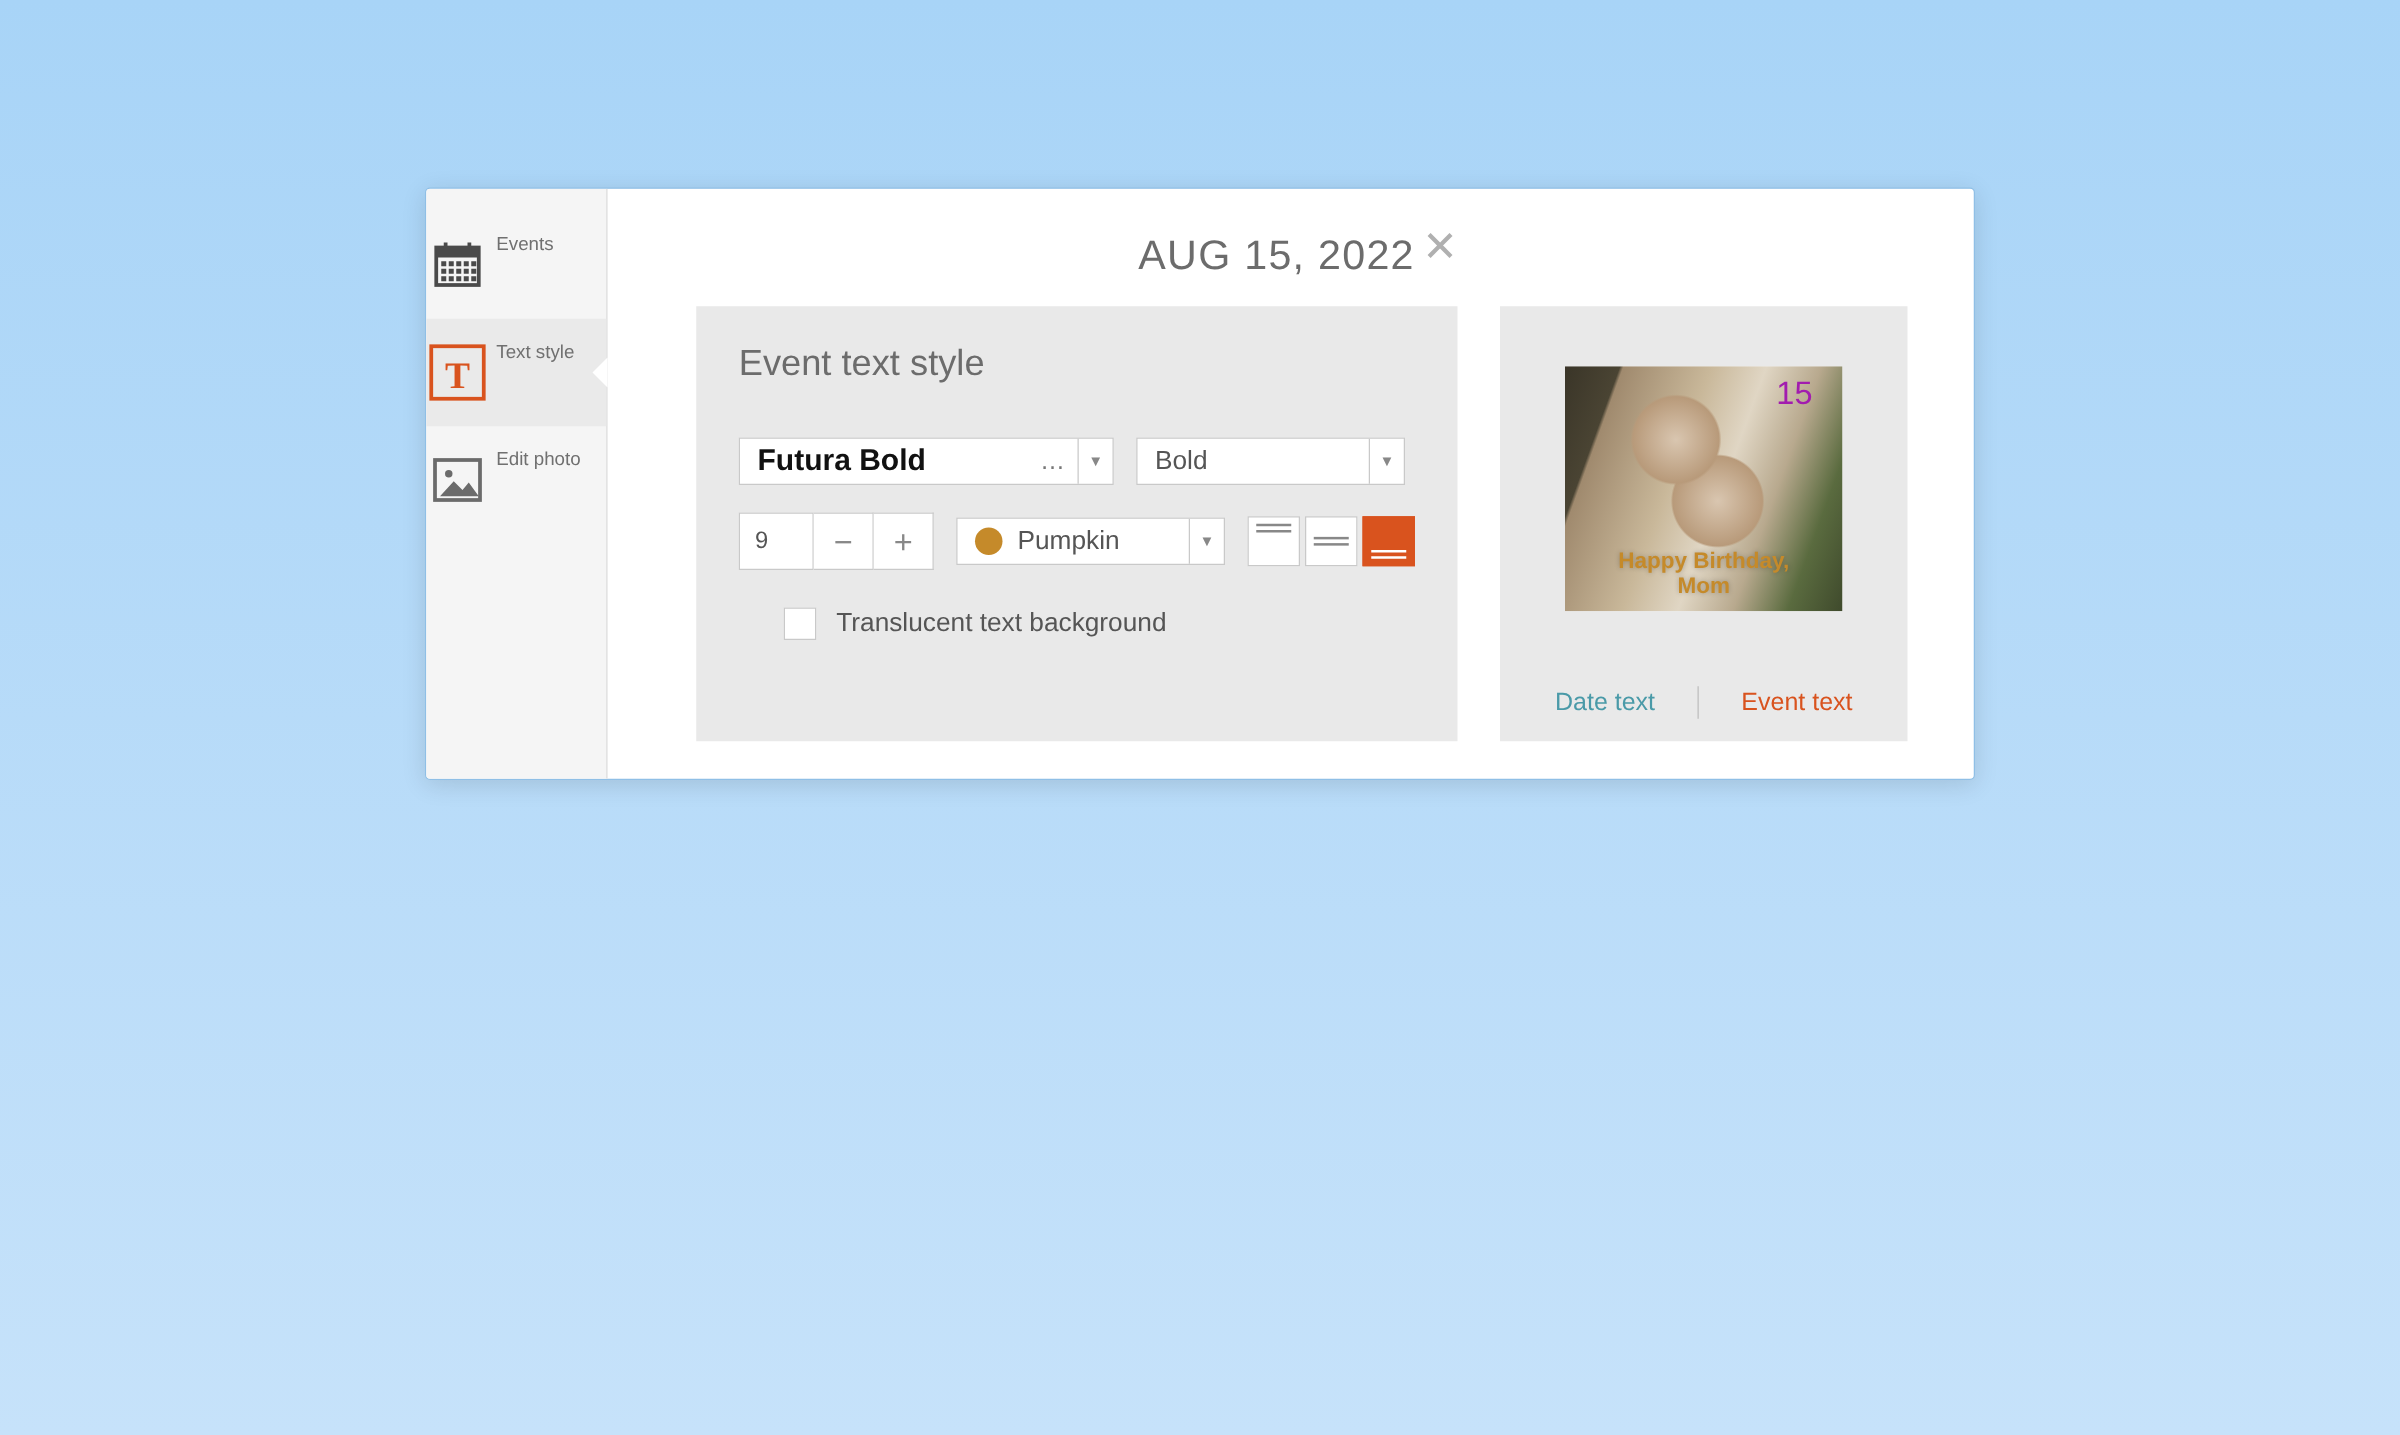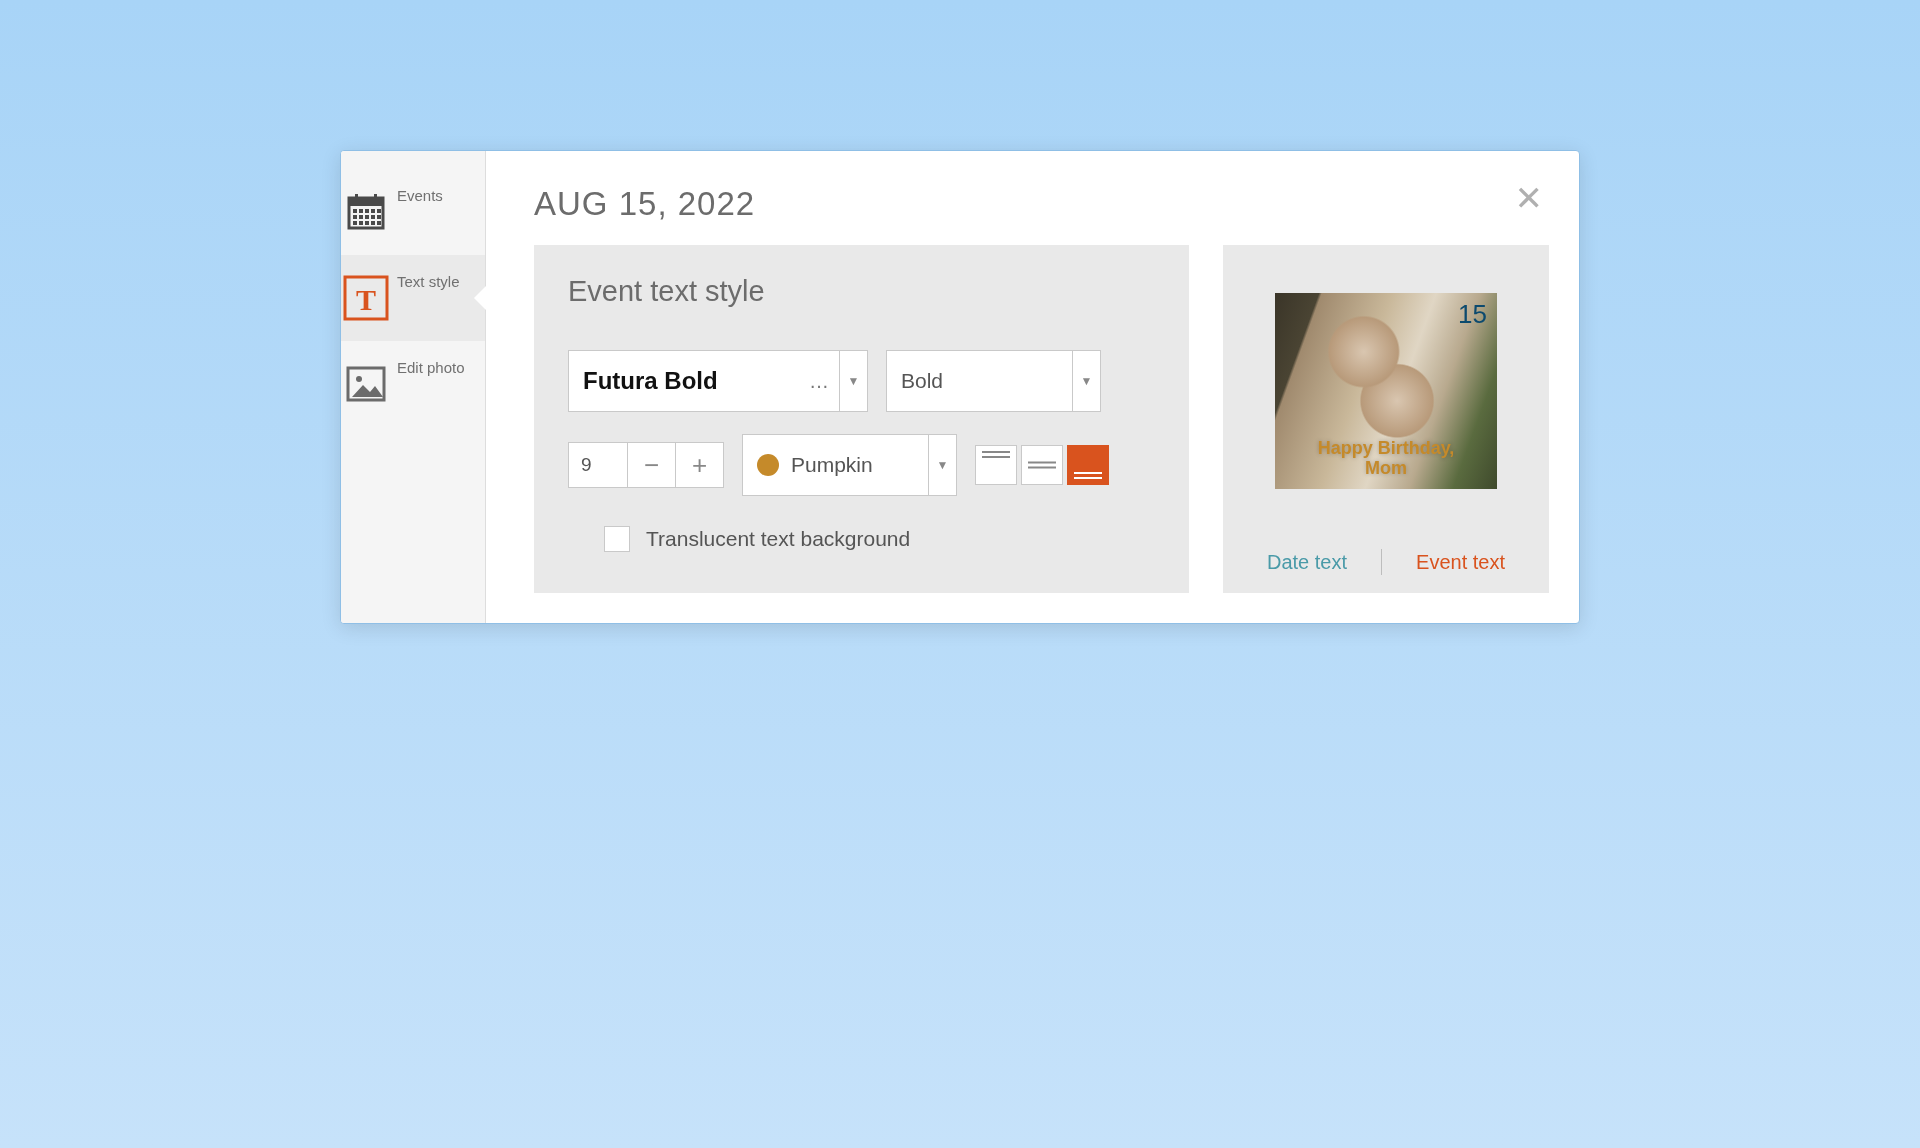--- a/index.html
+++ b/index.html
@@ -62,21 +62,21 @@
     border-right:12px solid #fff;
   }
   .side-icon{
     width:50px;height:50px;display:flex;align-items:center;justify-content:center;
   }
 
   
   .main{
     flex:1;
     padding:24px 30px 30px 48px;
-    display:flex;flex-direction:column;
+    display:flex;flex-direction:column;align-items:center;
   }
   .header-row{
     display:flex;justify-content:space-between;align-items:flex-start;
   }
   .date-title{
     font-size:33px;
     letter-spacing:1px;
     color:#6c6c6c;
     font-weight:400;
     margin:10px 0 22px 0;
@@ -96,21 +96,21 @@
     padding:30px 34px 40px;
   }
   .panel-title{
     font-size:29px;color:#6c6c6c;font-weight:400;margin:0 0 42px 0;
   }
 
   
   .controls-row{display:flex;gap:18px;margin-bottom:22px;flex-wrap:wrap;align-items:center;}
   .dropdown{
     display:flex;align-items:center;background:#fff;border:1px solid var(--border);
-    height:62px;
+    height:38px;
   }
   .dropdown .value{
     flex:1;padding:0 14px;font-size:21px;color:#555;
     white-space:nowrap;overflow:hidden;
   }
   .font-dd{width:300px;}
   .font-dd .value{font-weight:900;font-family:"Arial Black","Futura",sans-serif;color:#111;font-size:24px;}
   .font-dd .dots{padding:0 10px;color:#777;font-size:20px;}
   .weight-dd{width:215px;}
   .caret{
@@ -171,22 +171,22 @@
     overflow:hidden;
   }
   .preview-photo{
     position:absolute;inset:0;
     background:
       radial-gradient(circle at 40% 30%, #d9c6b0 0%, #b89a7a 18%, transparent 19%),
       radial-gradient(circle at 55% 55%, #d9c6b0 0%, #b89a7a 22%, transparent 23%),
       linear-gradient(110deg,#3a3528 0%,#4a4433 15%,#a08a6e 16%,#c9b89a 40%,#e0d6c4 55%,#b8a98e 70%,#5a6b3f 85%,#3f4a2c 100%);
   }
   .preview-daynum{
-    position:absolute;top:6px;right:10px;
-    font-size:26px;color:#0c4a6e;z-index:2;
+    position:absolute;top:6px;right:24px;
+    font-size:26px;color:#a21caf;z-index:2;
   }
   .preview-text{
     position:relative;z-index:2;
     font-family:"Arial Black",sans-serif;font-weight:900;
     color:var(--pumpkin);
     font-size:18px;text-align:center;line-height:1.15;
     padding-bottom:10px;
     text-shadow:0 0 4px rgba(0,0,0,.25);
     margin-top:40px;
   }

